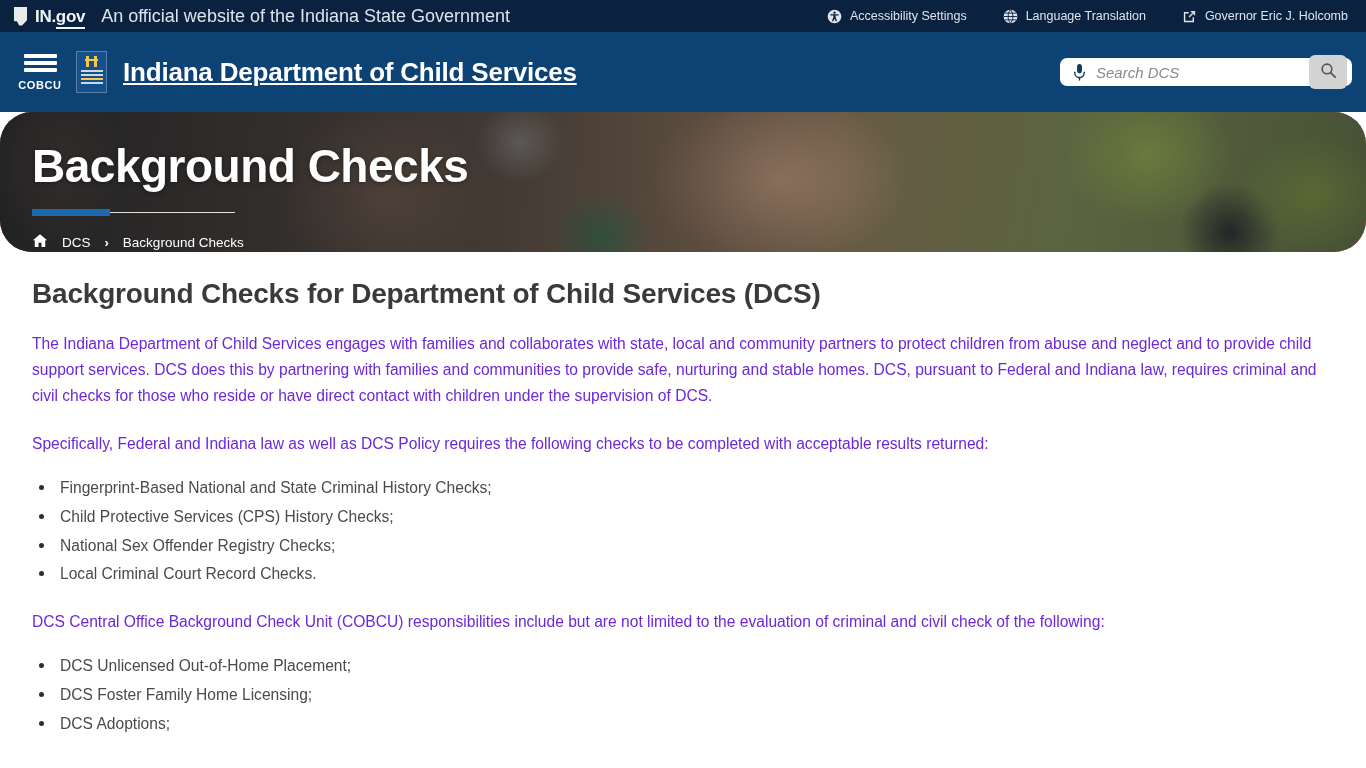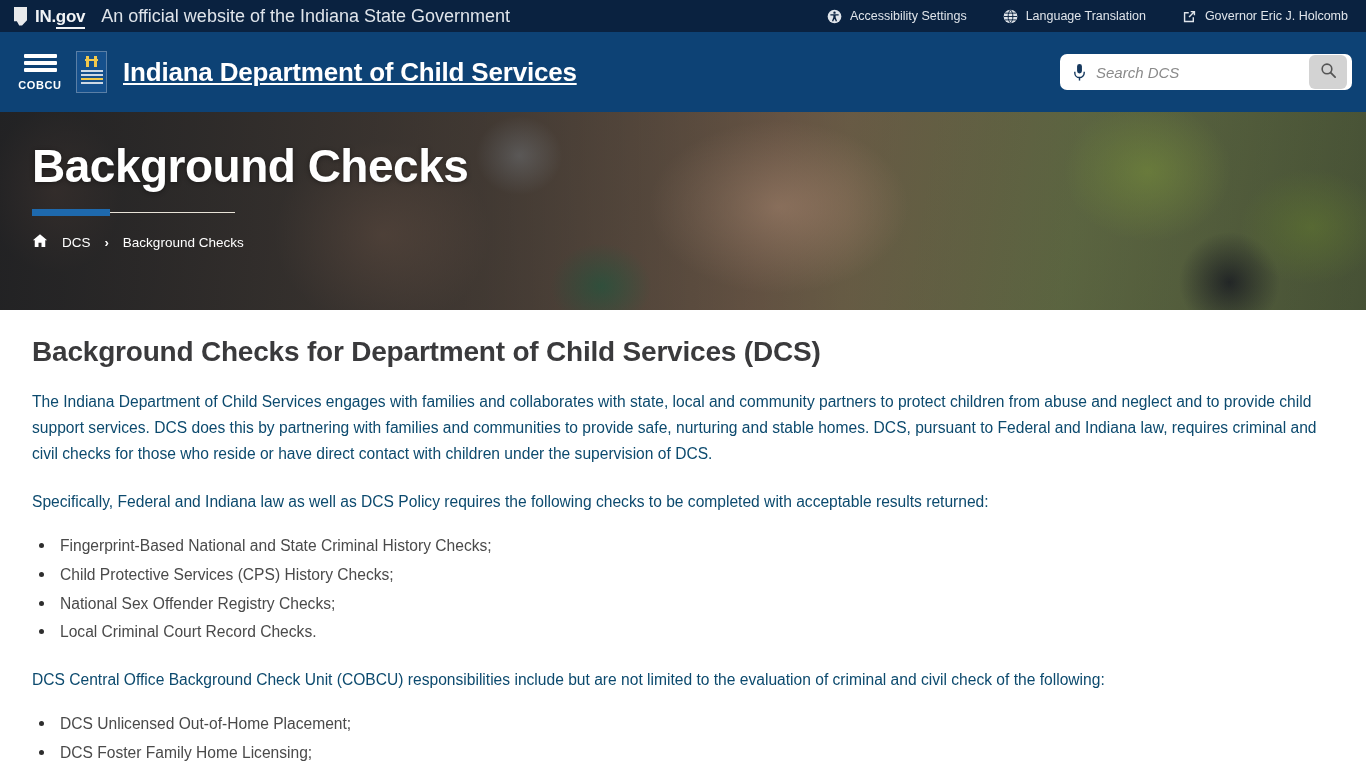--- a/index.html
+++ b/index.html
@@ -148,21 +148,21 @@
   .site-title {
     color: #ffffff;
     font-size: 26px;
     font-weight: bold;
     letter-spacing: -0.2px;
     white-space: nowrap;
   }
   .search-wrap {
     margin-left: auto;
     width: 292px;
-    height: 36px;
+    height: 28px;
     background: #ffffff;
     border-radius: 7px;
     display: flex;
     align-items: center;
     padding: 0 5px 0 12px;
   }
   .mic-btn {
     background: none;
     border: none;
     padding: 0 9px 0 0;
@@ -188,24 +188,25 @@
     border: none;
     border-radius: 6px;
     cursor: pointer;
     display: flex;
     align-items: center;
     justify-content: center;
   }
 
   
   .hero {
-    height: 198px;
+    height: 140px;
     position: relative;
     overflow: hidden;
     background: #ec4899;
+    border-radius: 32px;
   }
   .hero-photo {
     position: absolute;
     inset: 0;
     background:
       radial-gradient(ellipse 180px 120px at 57% 48%, rgba(216,170,134,0.95), rgba(216,170,134,0) 72%),
       radial-gradient(ellipse 150px 130px at 28% 62%, rgba(196,148,112,0.9), rgba(196,148,112,0) 72%),
       radial-gradient(ellipse 90px 110px at 4% 40%, rgba(188,138,104,0.85), rgba(188,138,104,0) 75%),
       radial-gradient(ellipse 120px 100px at 84% 30%, rgba(150,176,74,0.85), rgba(150,176,74,0) 70%),
       radial-gradient(ellipse 100px 80px at 96% 58%, rgba(122,148,60,0.8), rgba(122,148,60,0) 72%),
@@ -272,21 +273,21 @@
     max-width: 1366px;
   }
   .content-heading {
     color: #3a3a3c;
     font-size: 28px;
     font-weight: bold;
     letter-spacing: -0.2px;
     margin-bottom: 21px;
   }
   .body-text {
-    color: #0c4a6e;
+    color: #6d28d9;
     font-size: 15.6px;
     line-height: 1.68;
     max-width: 1292px;
     margin-bottom: 21px;
   }
   .body-text.tight { margin-bottom: 18px; }
   .bullet-list {
     list-style: none;
     margin: 0 0 22px 0;
     padding: 0;

